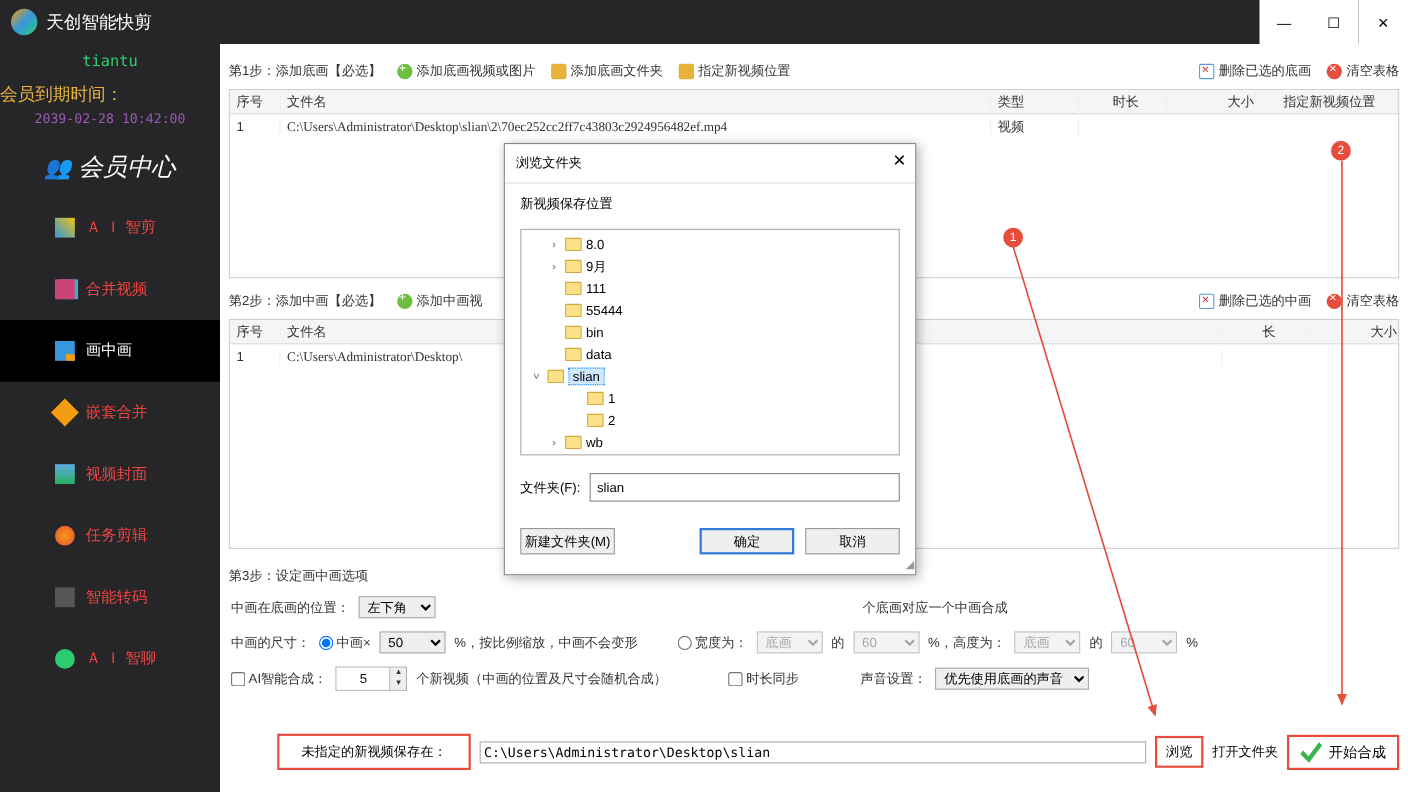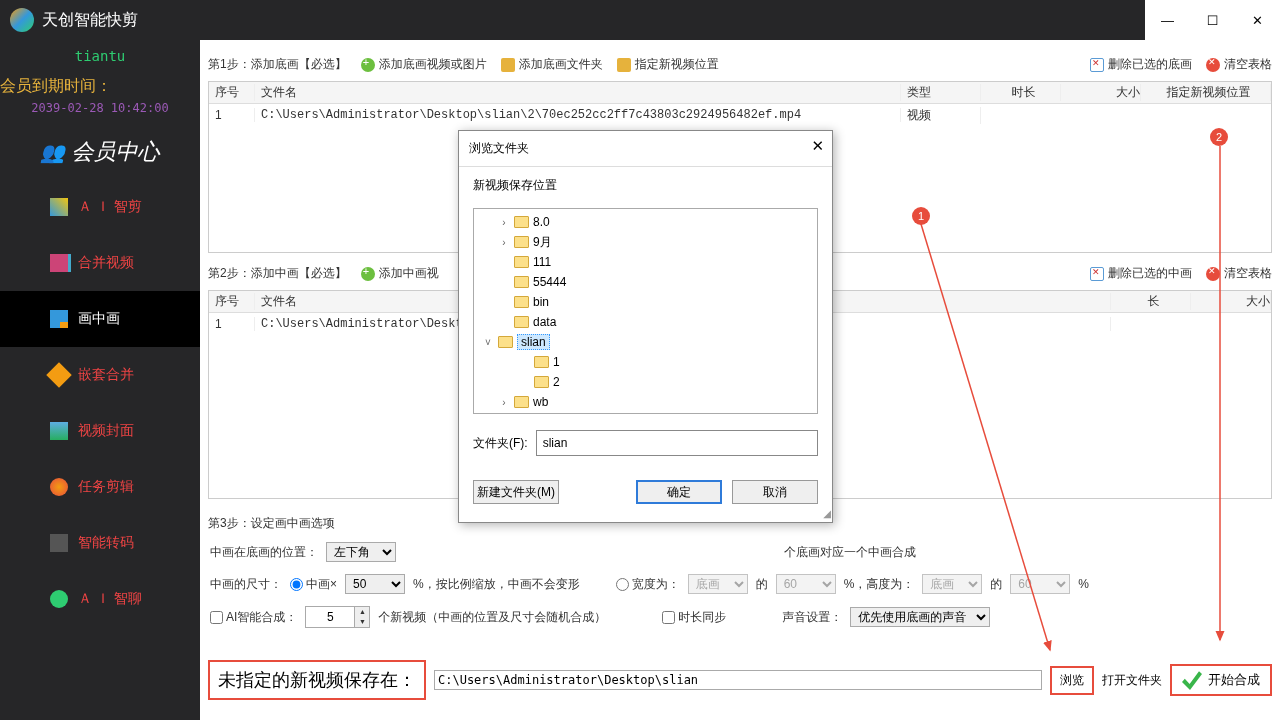--- a/index.html
+++ b/index.html
@@ -30,38 +30,38 @@
 .ic-del { background:#fff; border:1px solid #5b9bd5; position:relative;}
 .ic-del::after{content:"✕";color:#c33;font-size:9px;position:absolute;left:1px;top:-1px;}
 .ic-clear { background:#e74c3c; border-radius:50%; position:relative;}
 .ic-clear::after{content:"✕";color:#fff;font-size:9px;position:absolute;left:2px;top:-1px;}
 .right-actions { margin-left: auto; display: flex; gap: 14px; }
 .table { border: 1px solid #ccc; margin-top: 2px; }
 .thead, .trow { display: flex; height: 22px; align-items: center; font-size: 12px; }
 .thead { background: #f5f5f5; border-bottom: 1px solid #ddd; }
 .th, .td { padding-left: 6px; border-right: 1px solid #eee; overflow: hidden; white-space: nowrap; }
 .c-idx { width: 46px; }
-.c-name { flex: 1; font-family: Liberation Mono, monospace; }
+.c-name { flex: 1; font-family: Liberation Serif, serif; }
 .c-type { width: 80px; }
 .c-dur { width: 80px; text-align: center; }
 .c-size { width: 80px; text-align: right; }
 .c-pos { width: 130px; text-align: center; }
 .table1-body { height: 148px; }
 .table2 .c-dur { width: 80px; }
 .table2-body { height: 185px; }
 .step3 { margin-top: 12px; }
 .opt-row { display: flex; align-items: center; gap: 8px; padding: 6px 2px; }
 select, input[type=text] { font-size: 12px; border: 1px solid #aaa; padding: 1px 3px; height: 20px; }
 .sel-sm { width: 60px; }
 .spinner-wrap{display:inline-flex;align-items:center;border:1px solid #aaa;height:22px;}
 .spinner-wrap input{border:none;width:48px;text-align:center;height:20px;}
 .spinner-btns{display:flex;flex-direction:column;border-left:1px solid #aaa;}
 .spinner-btns span{font-size:7px;width:14px;height:10px;text-align:center;line-height:9px;cursor:pointer;background:#eee;}
 .bottom-bar { position: absolute; left: 208px; right: 8px; bottom: 20px; display: flex; align-items: center; gap: 8px; }
-.save-label { border: 2px solid #e74c3c; padding: 6px 8px; font-size: 18px; }
+.save-label { border: 2px solid #e74c3c; padding: 6px 20px; font-size: 12px; margin-left: 44px; }
 .save-path { flex: 1; border: 1px solid #aaa; height: 28px; padding: 4px 6px; font-family: monospace; font-size: 12px; }
 .browse-btn { border: 2px solid #e74c3c; padding: 4px 8px; font-size: 12px; cursor: pointer; }
 .open-folder { font-size: 12px; cursor: pointer; }
 .start-btn { border: 2px solid #e74c3c; padding: 4px 10px; font-size: 13px; cursor: pointer; display: flex; align-items: center; gap: 6px; }
 .check-icon { width: 20px; height: 20px; background:#39b54a; clip-path: polygon(14% 44%, 0 60%, 40% 100%, 100% 20%, 85% 6%, 38% 70%); }
 .dialog { position: absolute; left: 458px; top: 130px; width: 375px; background: #fff; border: 1px solid #888; box-shadow: 2px 2px 10px rgba(0,0,0,0.3); z-index: 100; font-size: 12px; }
 .dlg-title { height: 36px; display: flex; align-items: center; padding: 0 10px; border-bottom: 1px solid #ddd; position: relative; }
 .dlg-close { position: absolute; right: 8px; top: 6px; font-size: 15px; cursor: pointer; }
 .dlg-body { padding: 10px 14px; }
 .dlg-sub { margin-bottom: 14px; }

